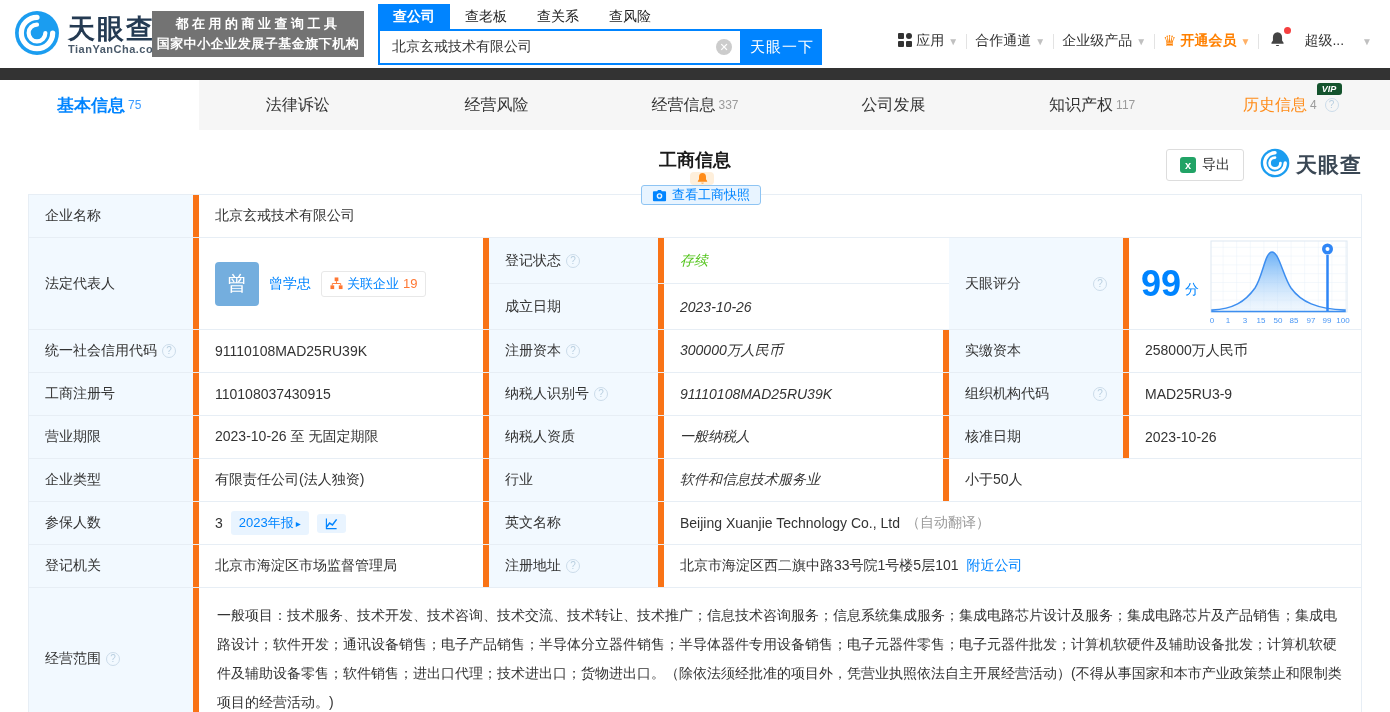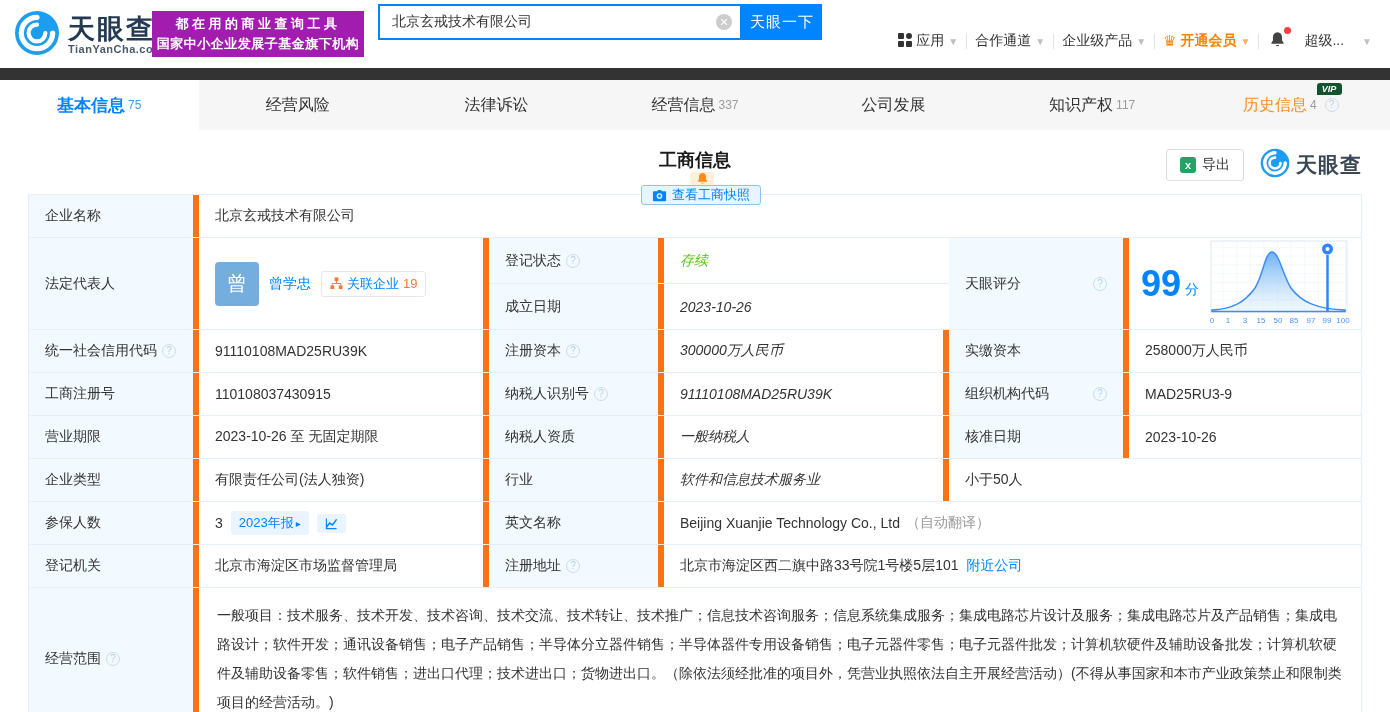--- a/index.html
+++ b/index.html
@@ -5,21 +5,21 @@
 <style>
   * { box-sizing: border-box; margin: 0; padding: 0; }
   html,body { width:1390px; height:712px; overflow:hidden; background:#fff;
     font-family:"Liberation Sans","DejaVu Sans",sans-serif; color:#333; }
 
   
   .header { position:relative; height:68px; background:#fff; }
   .logo { position:absolute; left:14px; top:10px; display:flex; align-items:center; gap:8px; }
   .logo-text .brand { font-size:27px; font-weight:bold; color:#243a52; letter-spacing:2px; line-height:28px;}
   .logo-text .domain { font-size:11px; color:#4a5a6a; font-weight:bold; letter-spacing:.5px;}
-  .banner { position:absolute; left:152px; top:11px; width:212px; height:46px; background:#a21caf;
+  .banner { position:absolute; left:152px; top:11px; width:212px; height:46px; background:#737373;
     color:#fff; font-weight:bold; display:flex; flex-direction:column; justify-content:center;
     align-items:center; gap:2px; }
   .banner .l1 { font-size:13px; letter-spacing:3.5px; }
   .banner .l2 { font-size:13px; letter-spacing:.5px; }
 
   .search-area { position:absolute; left:378px; top:4px; }
   .search-tabs { display:flex; align-items:center; height:25px; }
   .search-tab { font-size:14px; color:#222; padding:0 15px; height:25px; line-height:25px; cursor:pointer; }
   .search-tab.active { background:#0084ff; color:#fff; font-weight:bold; }
   .search-row { display:flex; }
@@ -121,20 +121,26 @@
       <div class="domain">TianYanCha.com</div>
     </span>
   </div>
 
   <div class="banner">
     <div class="l1">都在用的商业查询工具</div>
     <div class="l2">国家中小企业发展子基金旗下机构</div>
   </div>
 
   <div class="search-area">
+    <div class="search-tabs">
+      <span class="search-tab active">查公司</span>
+      <span class="search-tab">查老板</span>
+      <span class="search-tab">查关系</span>
+      <span class="search-tab">查风险</span>
+    </div>
     <div class="search-row">
       <span class="search-box">
         <input class="search-input" value="北京玄戒技术有限公司" style="">
         <span class="clear-icon">✕</span>
       </span>
       <button class="search-btn">天眼一下</button>
     </div>
   </div>
 
   <div class="header-nav">
@@ -182,24 +188,24 @@
 </div>
 
 <div class="darkbar"></div>
 
 <div class="tabbar">
   <div class="tab active">
     <span>基本信息</span>
     <span class="count">75</span>
   </div>
   <div class="tab">
+    <span>法律诉讼</span>
+  </div>
+  <div class="tab">
     <span>经营风险</span>
-  </div>
-  <div class="tab">
-    <span>法律诉讼</span>
   </div>
   <div class="tab">
     <span>经营信息</span>
     <span class="count">337</span>
   </div>
   <div class="tab">
     <span>公司发展</span>
   </div>
   <div class="tab">
     <span>知识产权</span>

